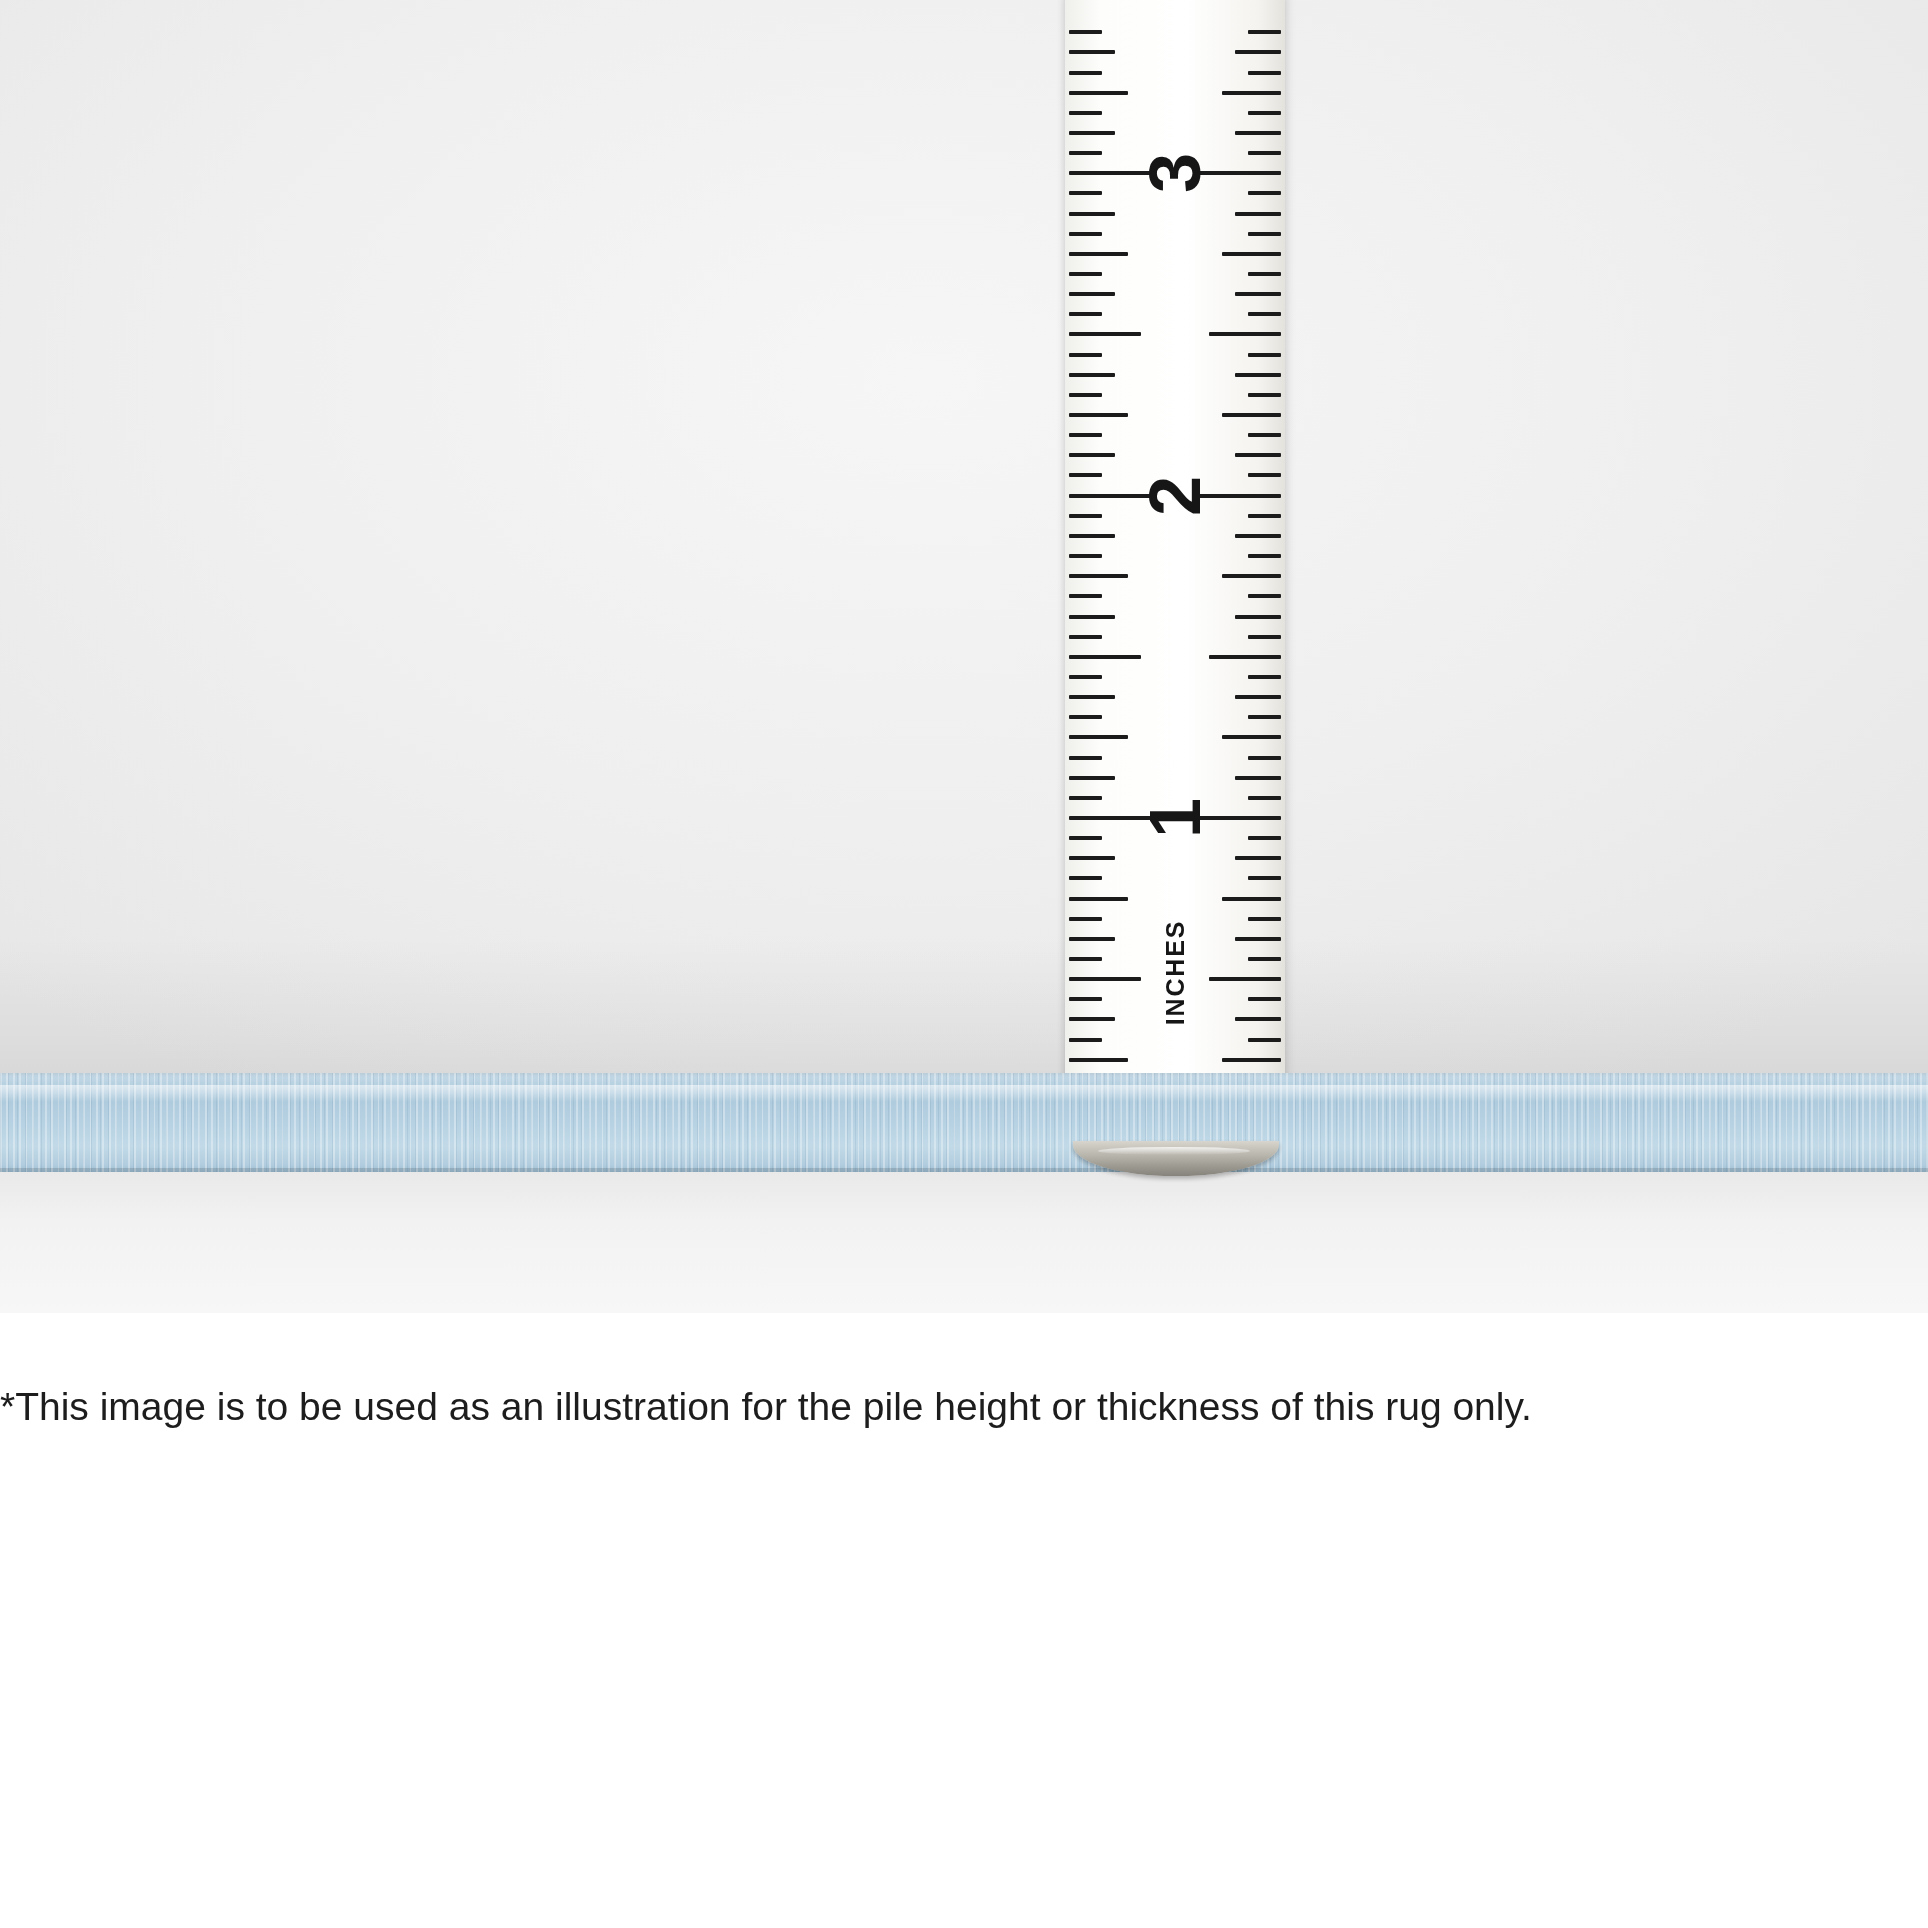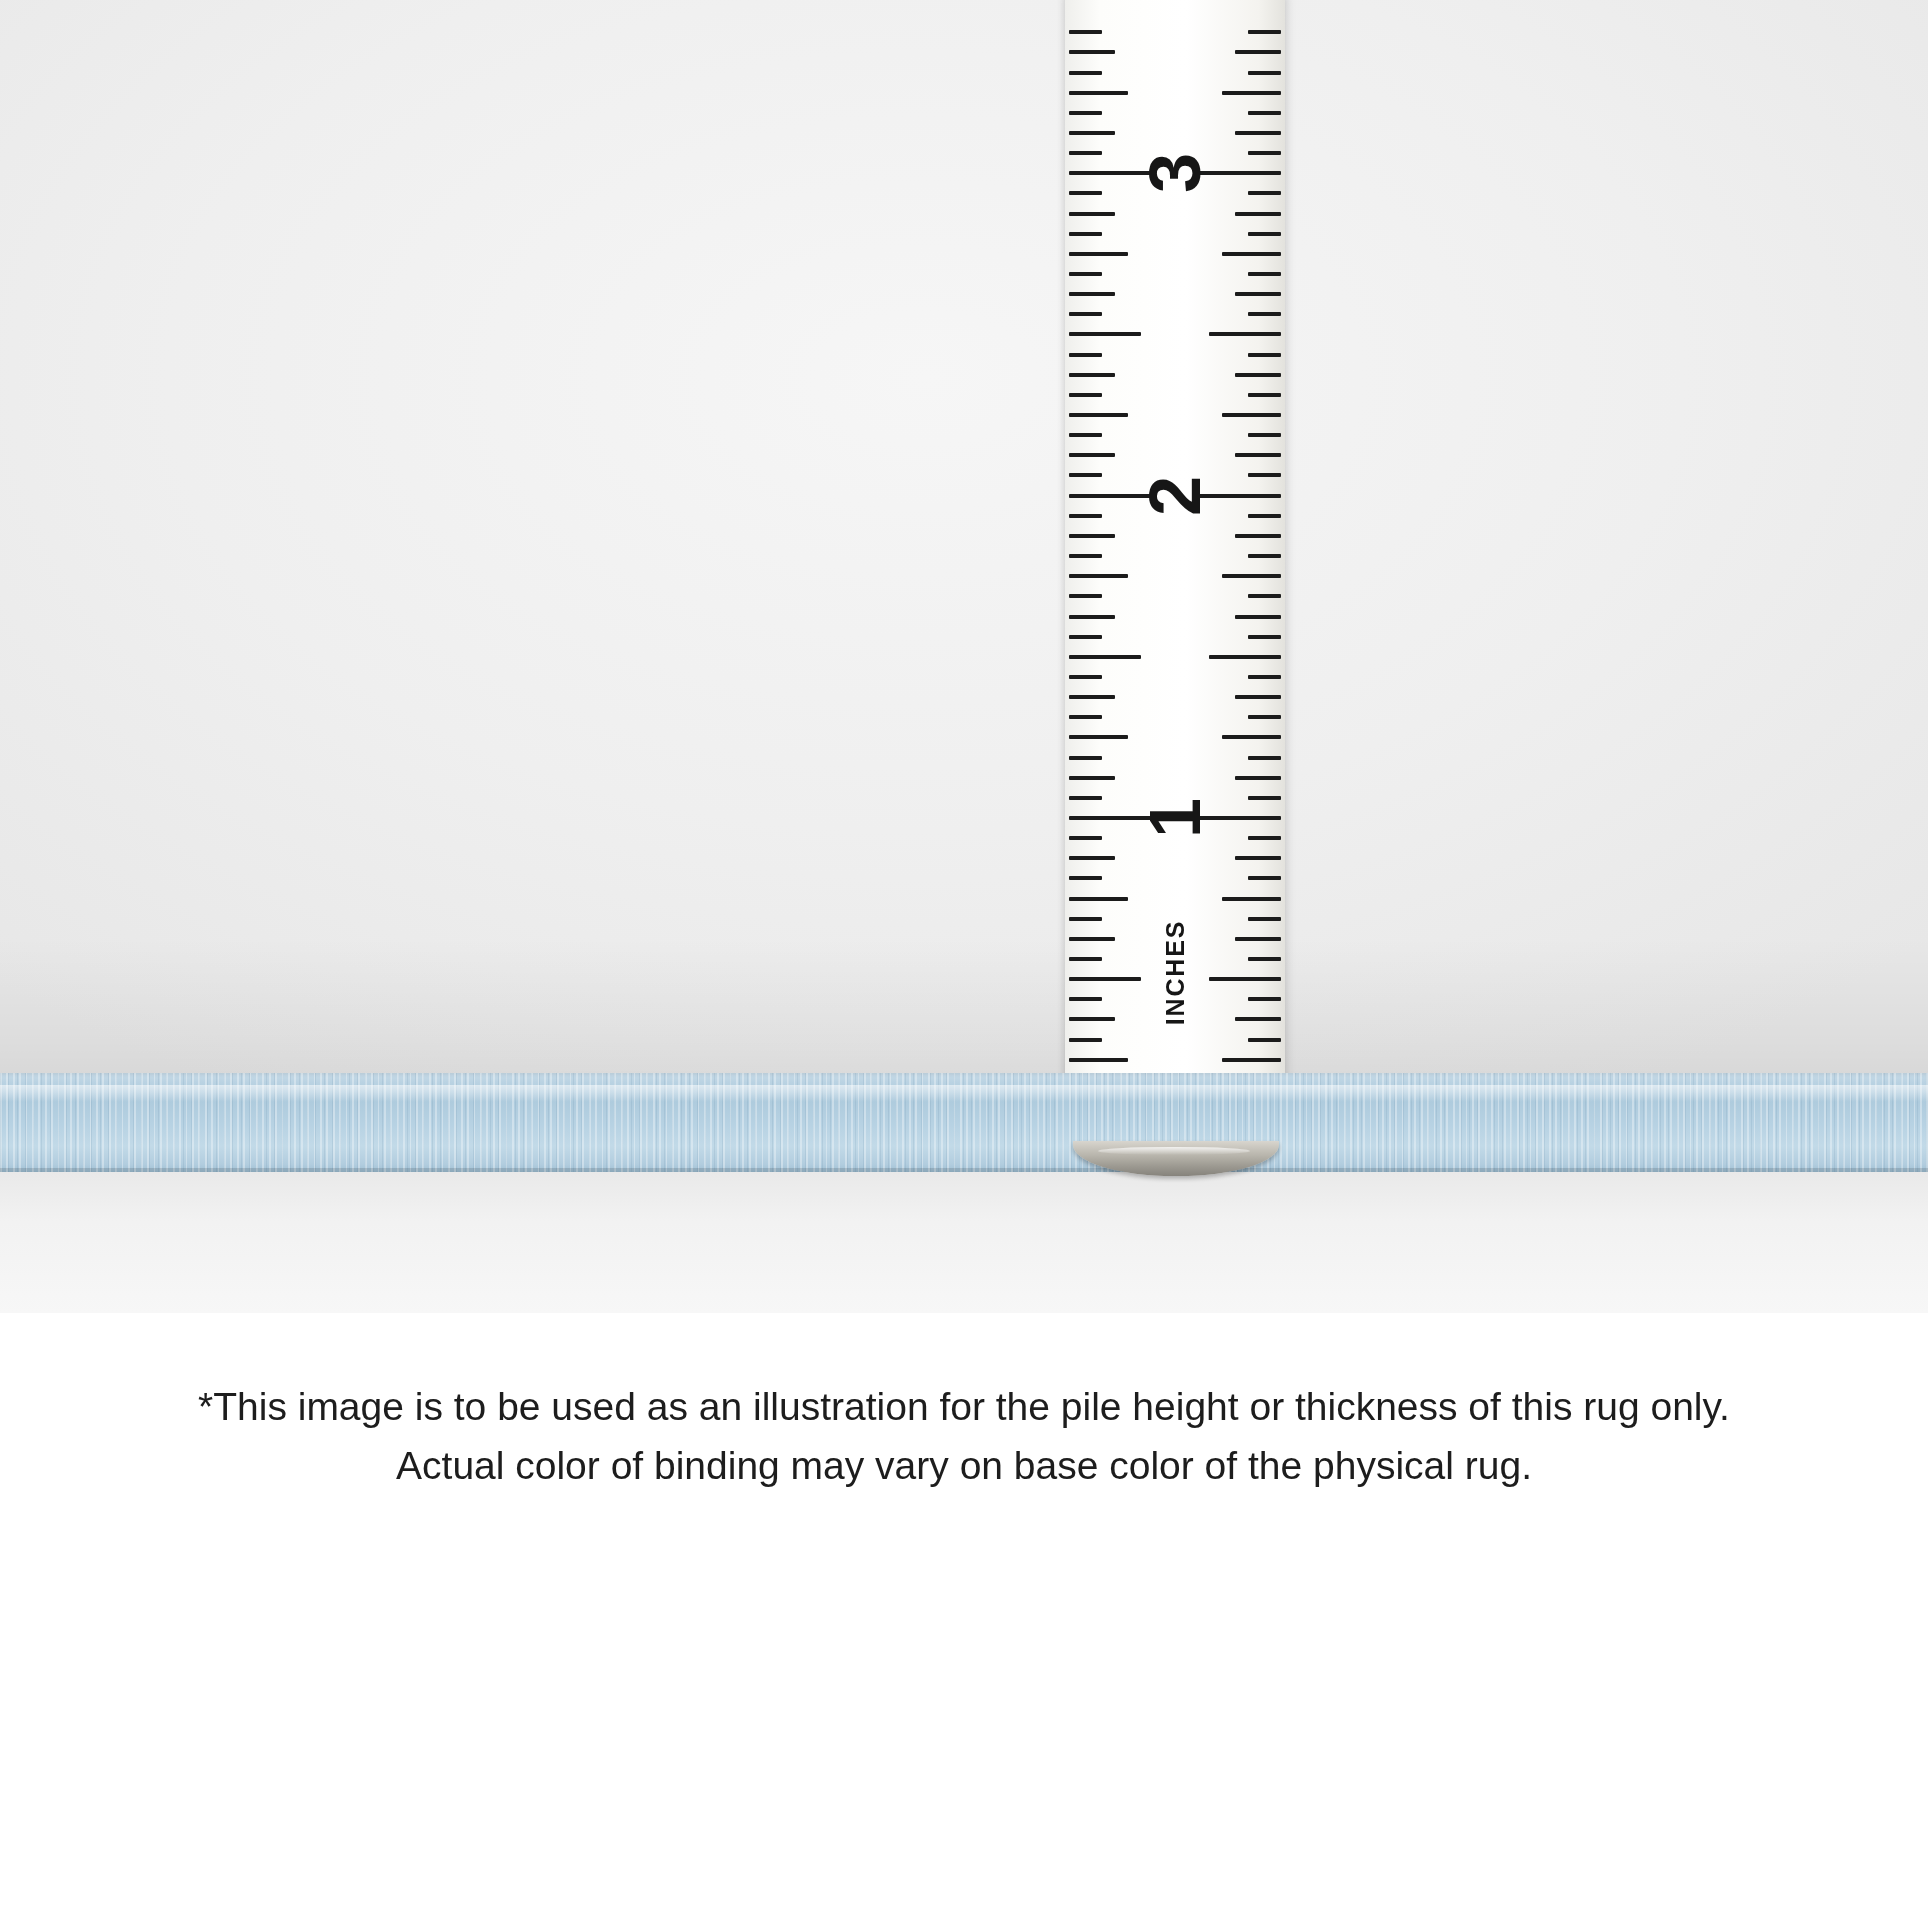--- a/index.html
+++ b/index.html
@@ -182,21 +182,21 @@
     background: linear-gradient(180deg, rgba(255,255,255,0.75), rgba(255,255,255,0));
     border-radius: 50%;
   }
 
   
   .caption {
     position: absolute;
     left: 0;
     top: 1377px;
     width: 1928px;
-    text-align: center;
+    text-align: left;
     color: #1d1d1d;
     font-family: "Liberation Sans", sans-serif;
     font-size: 39px;
     line-height: 59px;
   }
   .caption-line { display: block; }
 </style>
 </head>
 <body>
 
@@ -334,17 +334,16 @@
     <div class="floor-shadow"></div>
     <div class="floor"></div>
 
     <div class="tape-hook"></div>
     <div class="tape-hook-shine"></div>
 
   </div>
 
   <div class="caption">
     <span class="caption-line">*This image is to be used as an illustration for the pile height or thickness of this rug only.</span>
-    <span class="caption-line">Actual color of binding may vary on base color of the physical rug.</span>
   </div>
 
 </div>
 
 
 </body></html>

